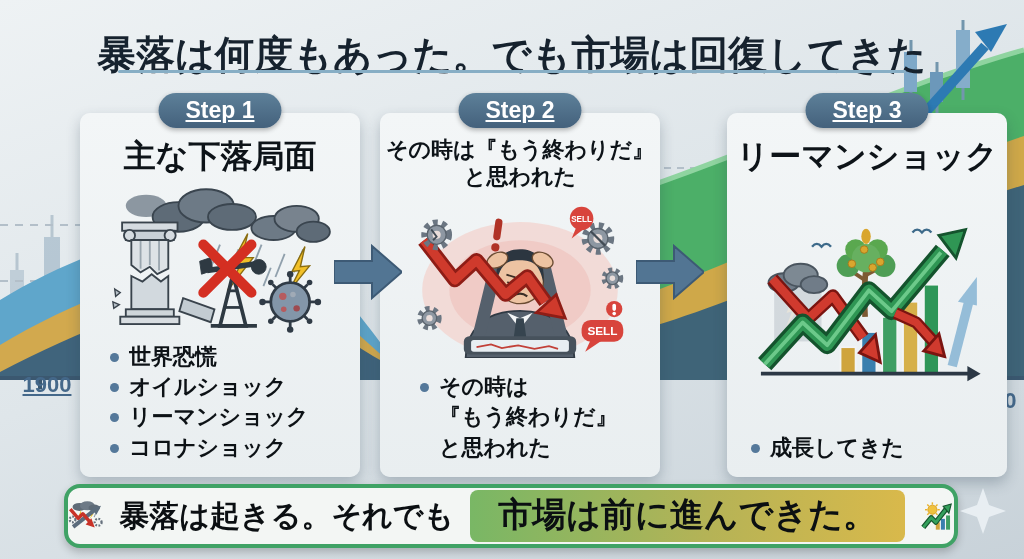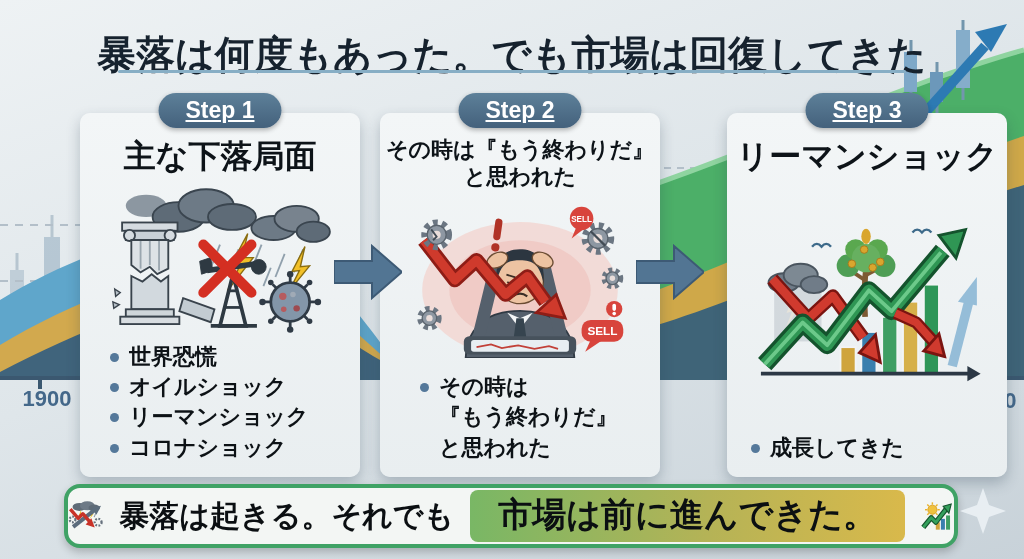--- a/index.html
+++ b/index.html
@@ -13,21 +13,21 @@
   .title{top:28px;left:0;width:100%;text-align:center;font-size:39px;font-weight:700;
          color:#16222e;letter-spacing:0px;}
   .title-underline{top:70px;left:118px;width:788px;height:3px;background:#87aec5;border-radius:2px;}
   
   .axis{height:4px;background:#3b5870;top:376px;}
   .axis-left{left:0;width:80px;}
   .axis-right{left:956px;width:68px;}
   .tick{width:4px;height:9px;background:#3b5870;top:380px;}
   .tick-left{left:38px;} .tick-right{left:992px;}
   .year{font-size:22px;font-weight:700;color:#44688a;text-align:center;}
-  .year-left{left:10px;top:386px;width:74px;}
+  .year-left{left:10px;top:372px;width:74px;text-decoration:underline;}
   .year-right{left:960px;top:388px;width:64px;}
   
   .card{top:113px;width:280px;height:364px;border-radius:10px;
         background:linear-gradient(180deg,#f3f6f7,#e9eef0);
         box-shadow:0 6px 14px rgba(40,60,80,.28);
         display:flex;flex-direction:column;align-items:center;
         padding-top:24px;box-sizing:border-box;}
   .card1{left:80px;} .card2{left:380px;} .card3{left:682px;margin-left:45px;}
   .badge{position:absolute;top:-20px;left:50%;transform:translateX(-50%);
          background:linear-gradient(180deg,#5d8099,#44617c);color:#fff;

